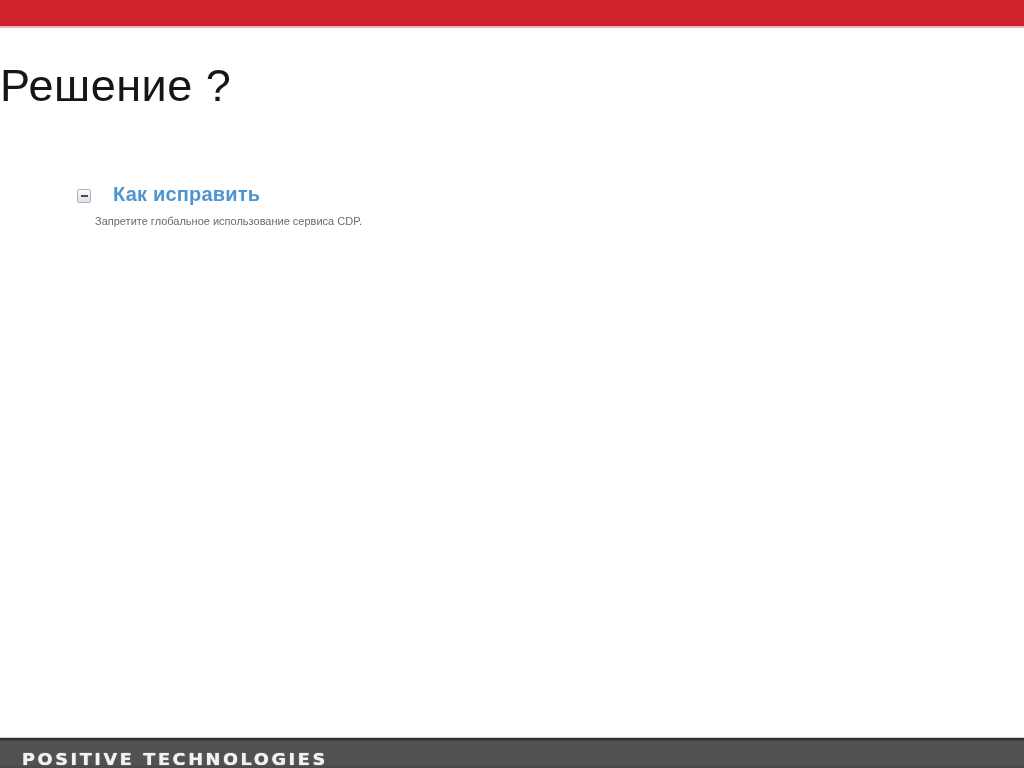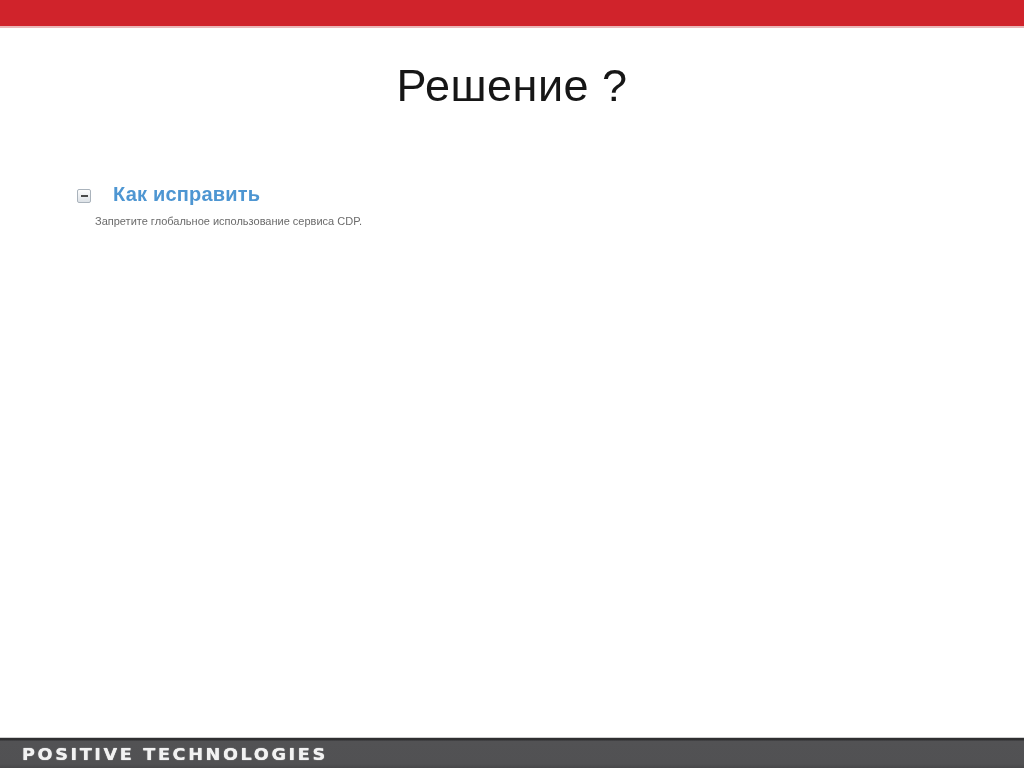--- a/index.html
+++ b/index.html
@@ -28,21 +28,20 @@
     height: 2px;
     background: #eab7b9;
   }
 
   
   .slide-title {
     position: absolute;
     top: 60px;
     left: 0;
     width: 1024px;
-    text-align: center;
     font-size: 45px;
     font-weight: 400;
     color: #161616;
     letter-spacing: 0.5px;
   }
 
   
   .section {
     position: absolute;
     top: 183px;
@@ -89,21 +88,21 @@
   
   .footer-bar {
     position: absolute;
     left: 0;
     top: 737px;
     width: 1024px;
     height: 31px;
     border-top: 1px solid #cfcfcf;
     background: linear-gradient(#2f2f31 0px, #2f2f31 2px, #525254 3px, #515153 26px, #454547 31px);
     display: flex;
-    align-items: center;
+    align-items: flex-end;
   }
   .footer-logo {
     margin-left: 22px;
     color: #f2f2f2;
     font-family: "DejaVu Sans", sans-serif;
     font-weight: 700;
     font-size: 17px;
     letter-spacing: 2.5px;
     transform: scaleY(0.92) scaleX(1.04);
     transform-origin: left center;

